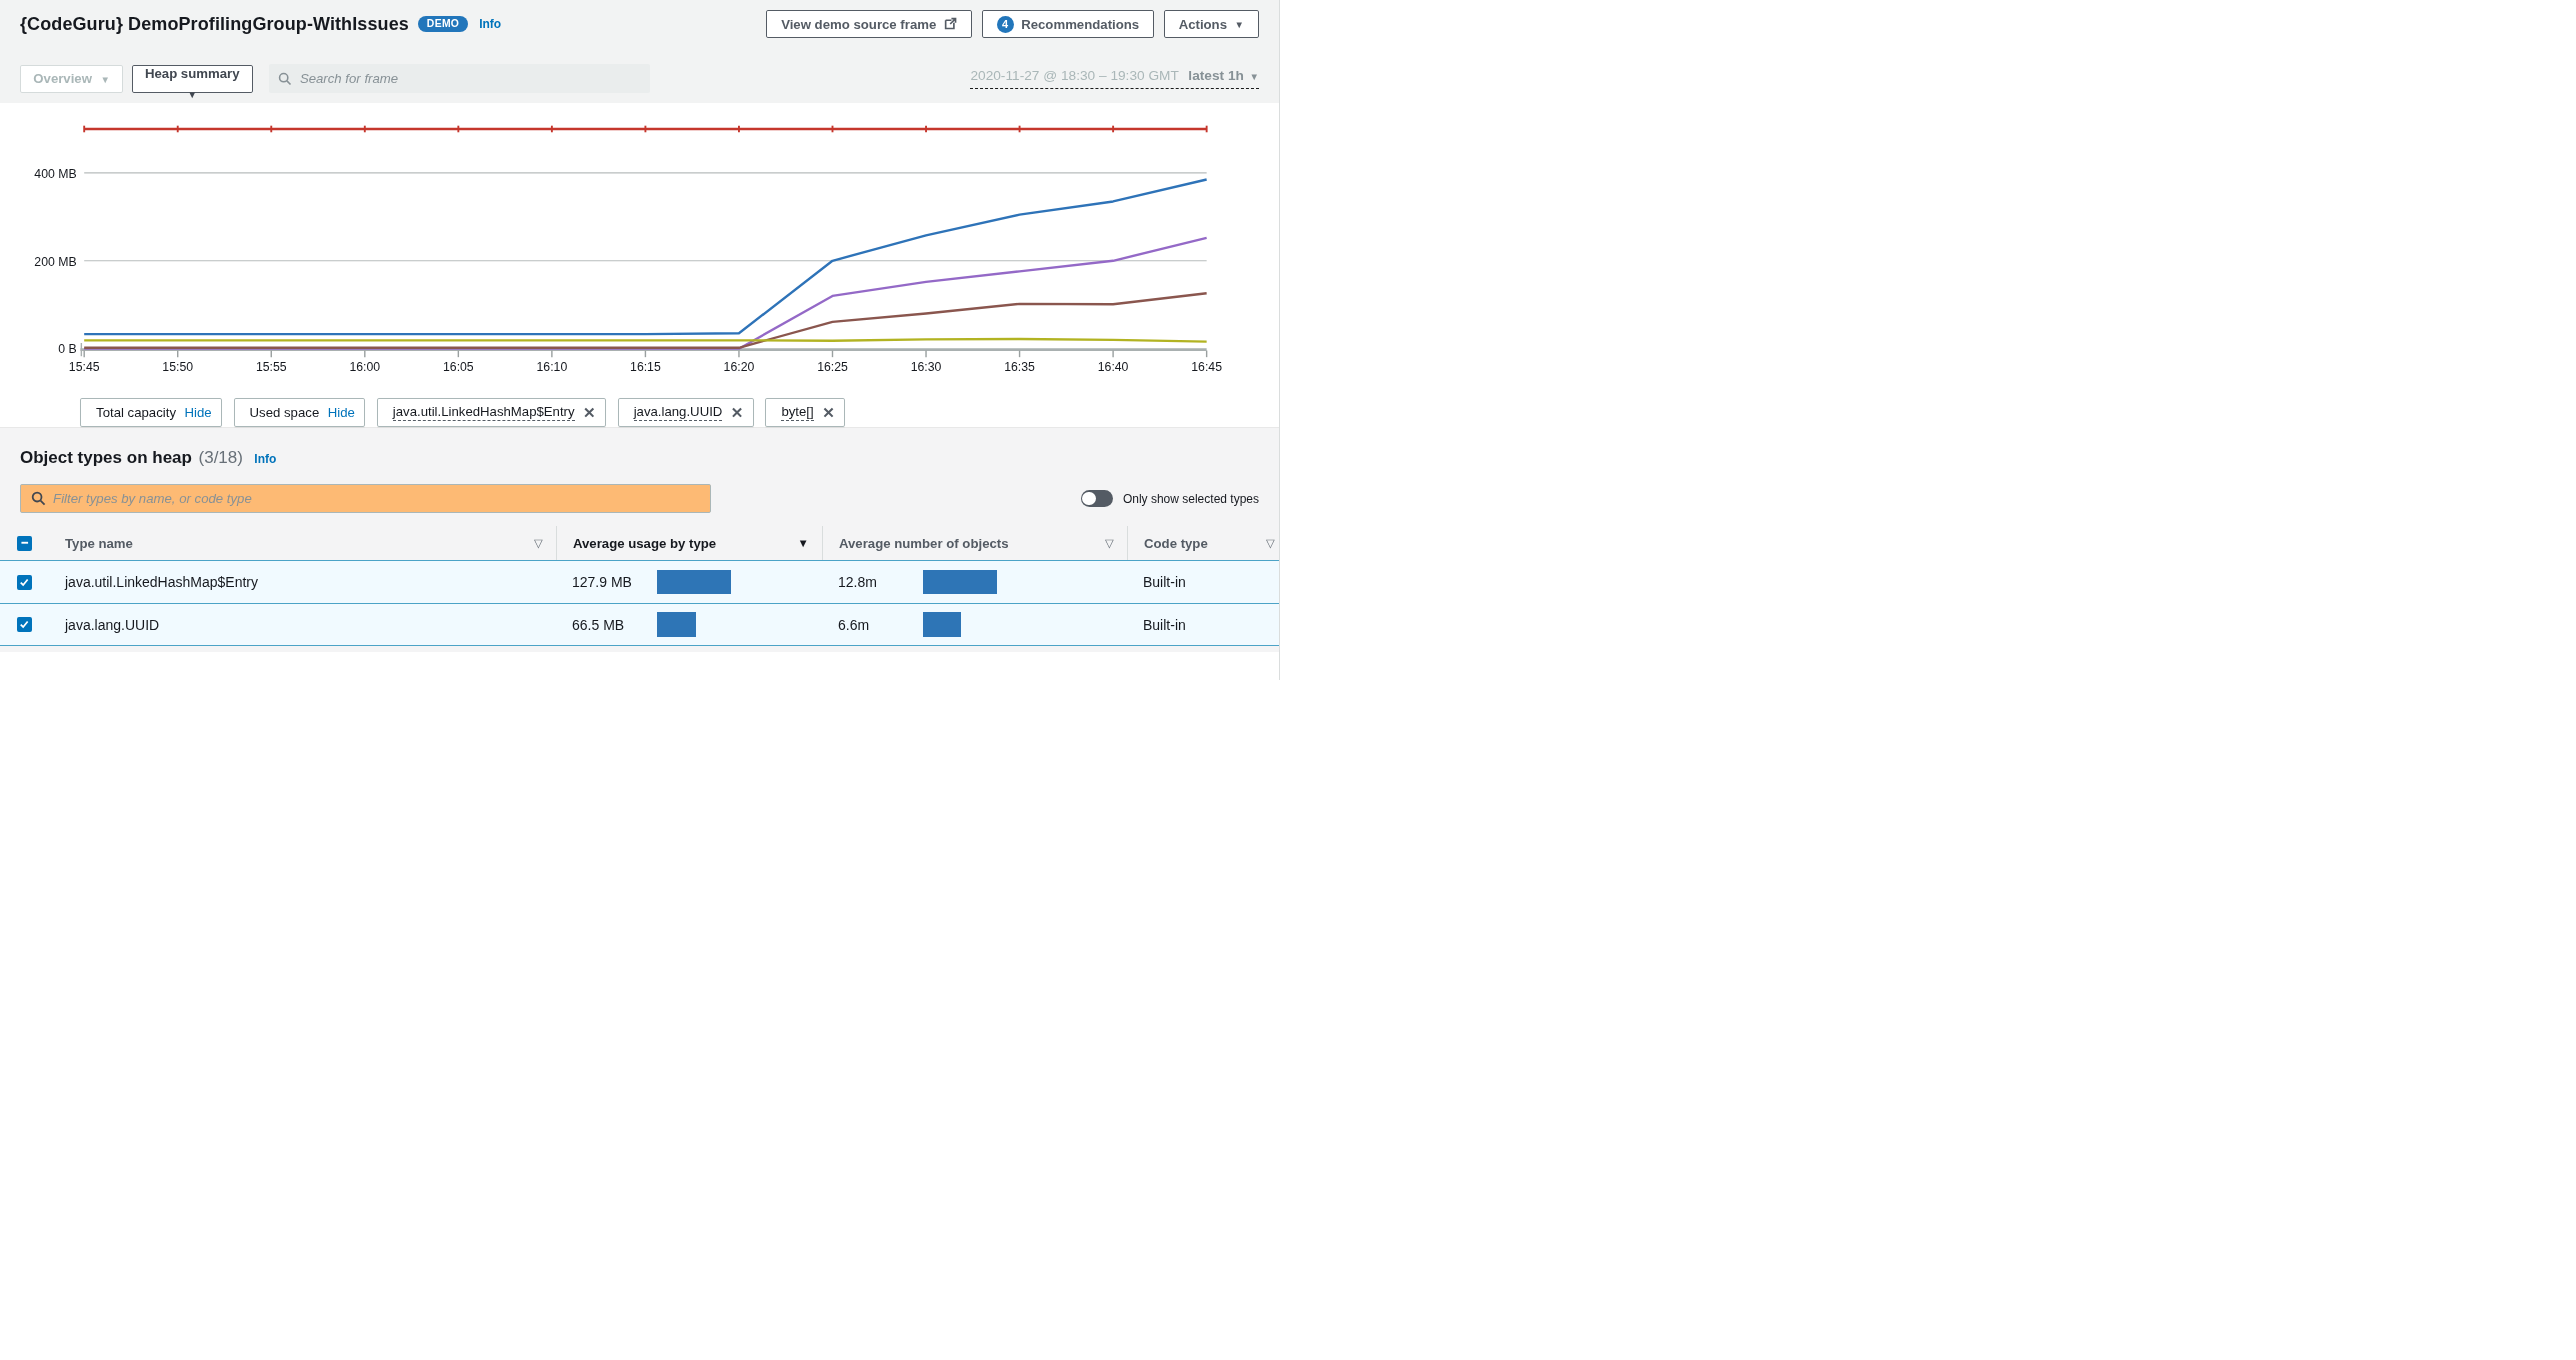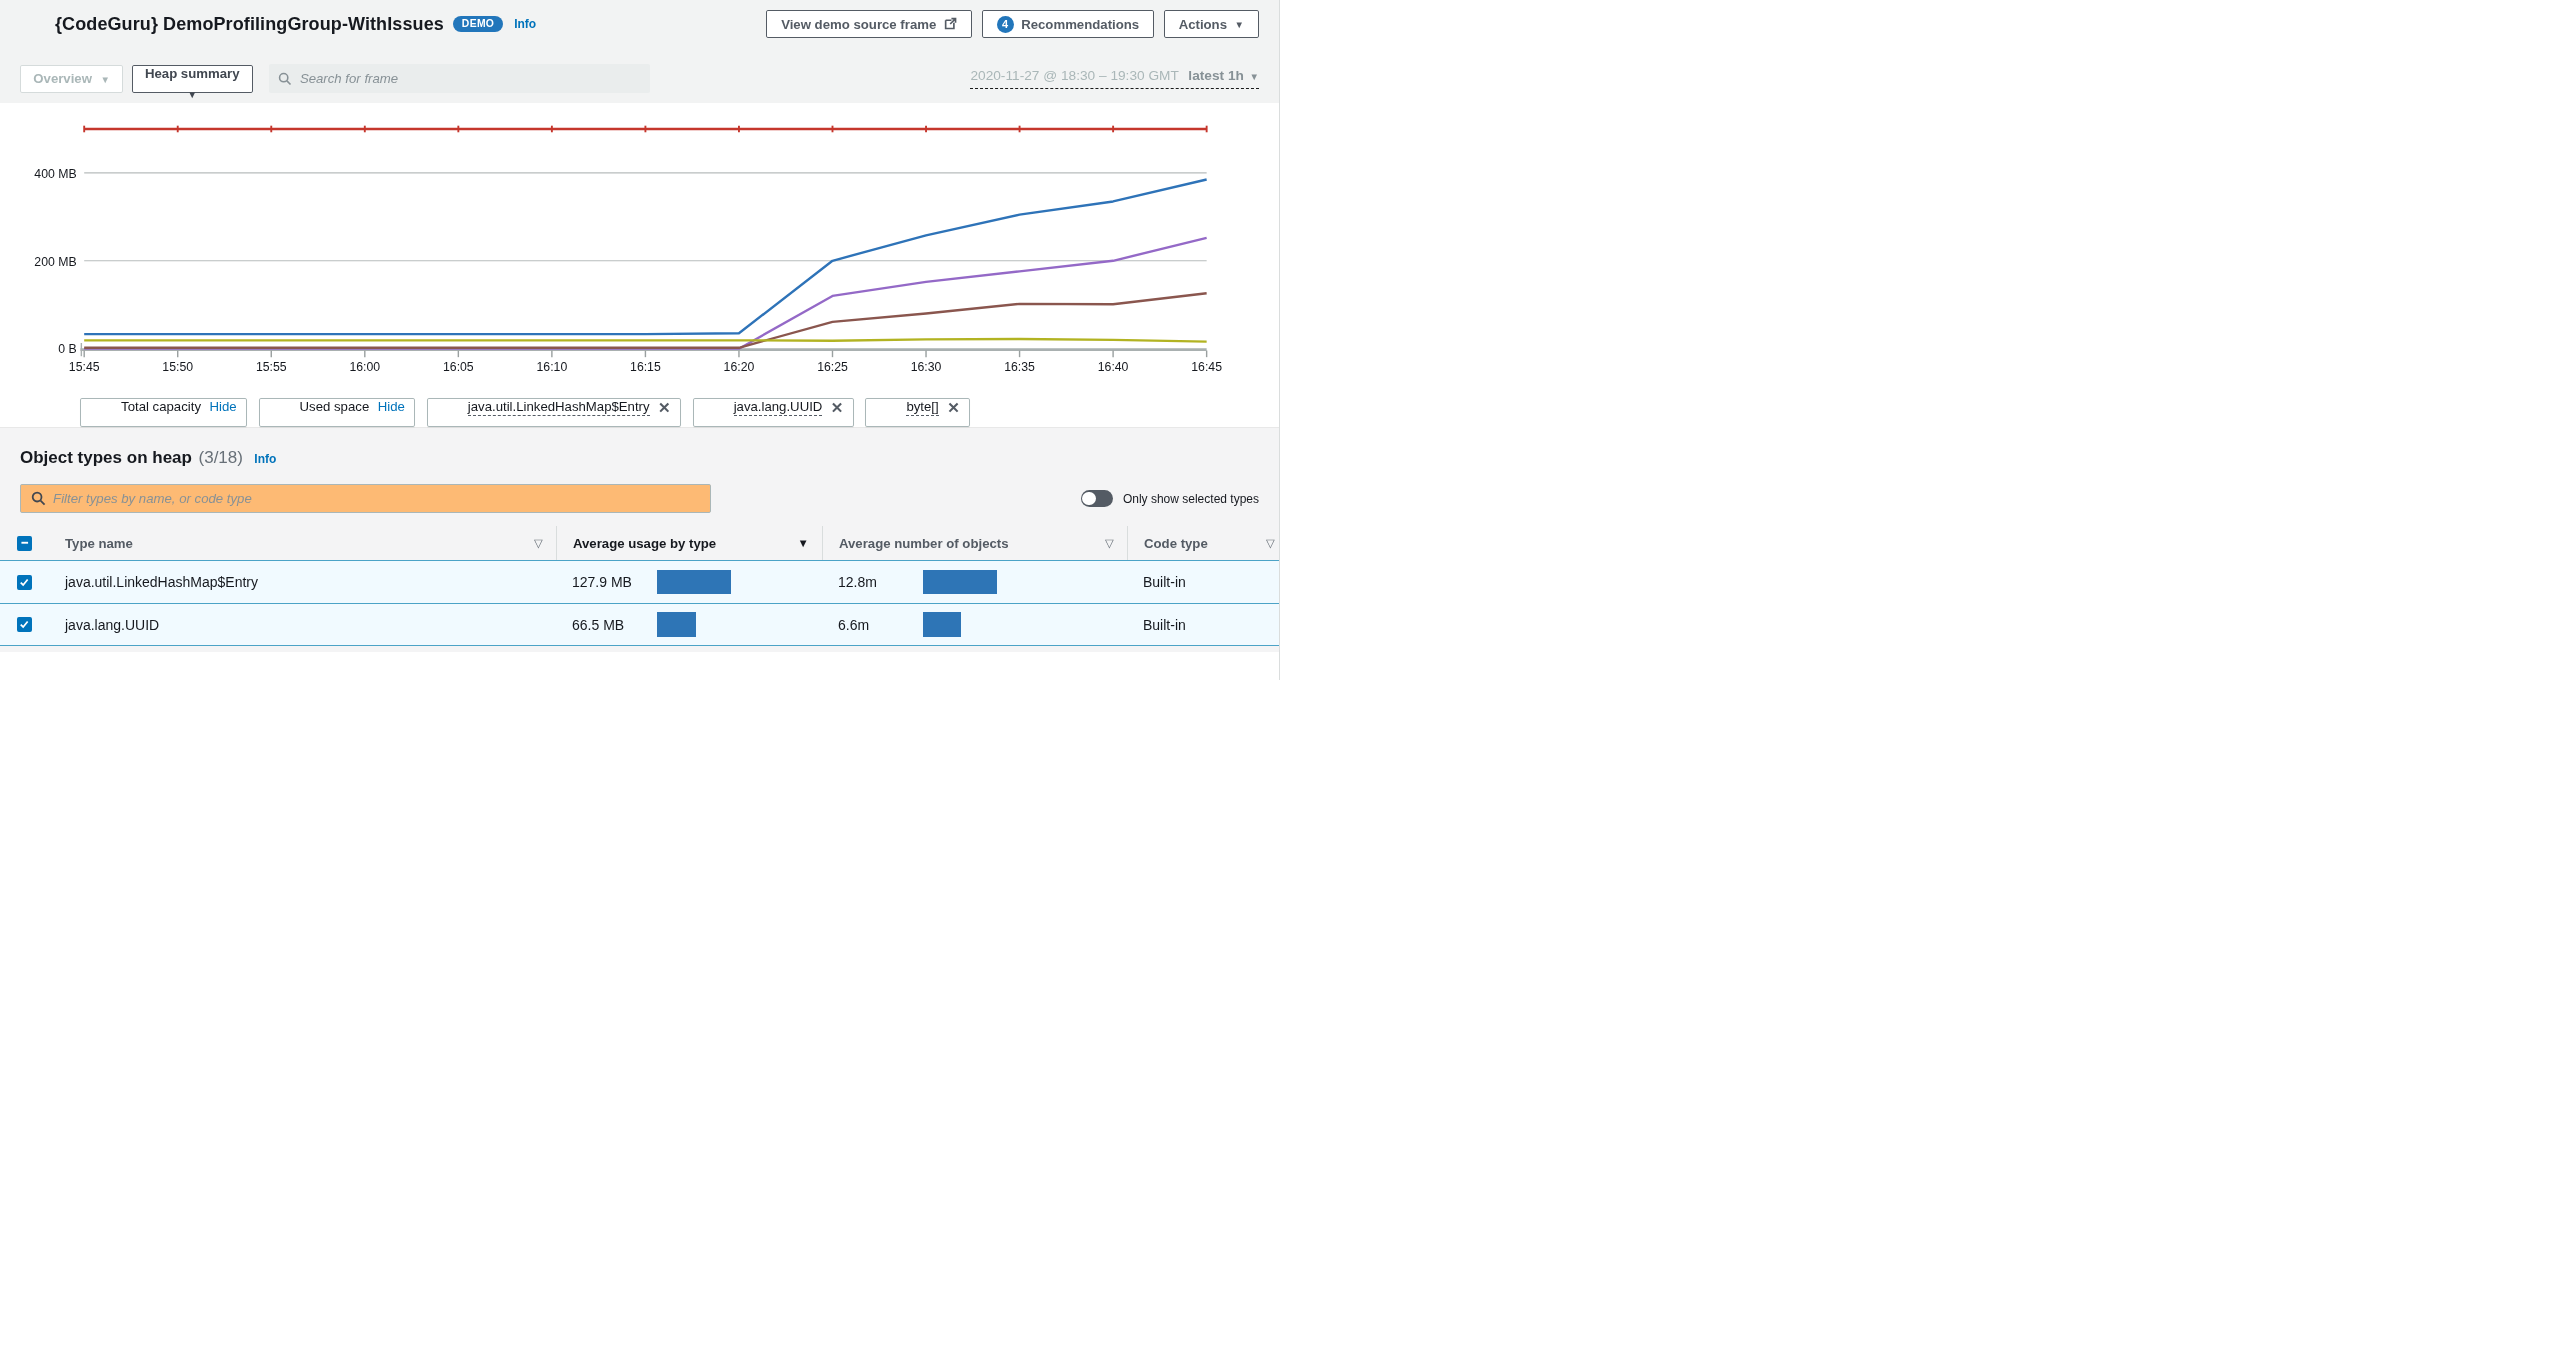--- a/index.html
+++ b/index.html
@@ -6,21 +6,21 @@
   html,body { background:#fff; }
   body {
     width:1288px; height:680px; overflow:hidden; position:relative;
     font-family:"Liberation Sans", sans-serif; color:#16191f;
   }
   .page { width:1288px; height:680px; position:relative; }
 
   
   .top-area { background:#f2f3f3; padding:10.4px 29px 0 20px; height:103px; }
   .title-row { display:flex; align-items:center; }
-  .page-title { font-size:18px; font-weight:bold; color:#16191f; letter-spacing:0.1px;margin-left:35px; }
+  .page-title { font-size:18px; font-weight:bold; color:#16191f; letter-spacing:0.1px; }
   .demo-badge {
     margin-left:9.5px; background:#2276bb; color:#fff; font-size:10.4px; font-weight:bold;
     padding:1.9px 8.5px 2.8px; border-radius:9.5px; letter-spacing:0.3px;
   }
   .info-link { color:#0073bb; font-weight:bold; font-size:12px; margin-left:11.4px; text-decoration:none; cursor:pointer; }
   .title-row .spacer { flex:1; }
   .hdr-btn {
     background:#fff; border:0.9px solid #545b64; border-radius:1.9px; color:#545b64;
     font-weight:bold; font-size:13.2px; font-family:inherit; height:27.4px; padding:0 14px;
     display:inline-flex; align-items:center; gap:7.6px; cursor:pointer; margin-left:9.5px;
@@ -51,21 +51,21 @@
   .date-area { margin-left:auto; padding-bottom:4.7px; border-bottom:1.9px dashed #1a1a1a; display:flex; align-items:center; gap:9.5px; }
   .date-text { color:#aab7b8; font-size:13.7px; }
   .range-preset { color:#879196; font-size:13.7px; font-weight:bold; display:inline-flex; align-items:center; gap:5.7px; cursor:pointer; }
   .range-preset .caret { color:#879196; }
 
   
   .chart-panel { background:#fff; }
   .legend-row { display:flex; align-items:center; gap:11.4px; margin:18px 0 0 80px; }
   .legend-chip {
     background:#fff; border:0.9px solid #aab7b8; border-radius:1.9px; height:29px;
-    display:inline-flex; align-items:flex-start; overflow:hidden; box-shadow:0 0.9px 0.9px rgba(0,0,0,.05);gap:25px;
+    display:inline-flex; align-items:center; overflow:hidden; box-shadow:0 0.9px 0.9px rgba(0,0,0,.05);
   }
   .chip-stripe { width:4.7px; }
   .chip-body { display:flex; align-items:center; padding:0 9.5px 0 10.4px; gap:8.5px; }
   .chip-label { font-size:13.2px; color:#16191f; white-space:nowrap; }
   .chip-label.dashed { border-bottom:1.4px dashed #545b64; padding-bottom:0.9px; }
   .chip-hide { color:#0073bb; font-size:13.2px; text-decoration:none; cursor:pointer; }
   .chip-close { color:#545b64; font-size:15px; font-weight:bold; cursor:pointer; line-height:1; }
 
   
   .lower { background:#f4f4f5; border-top:0.9px solid #e8e8e8; height:225px; padding:20px 29px 0 20px; }

